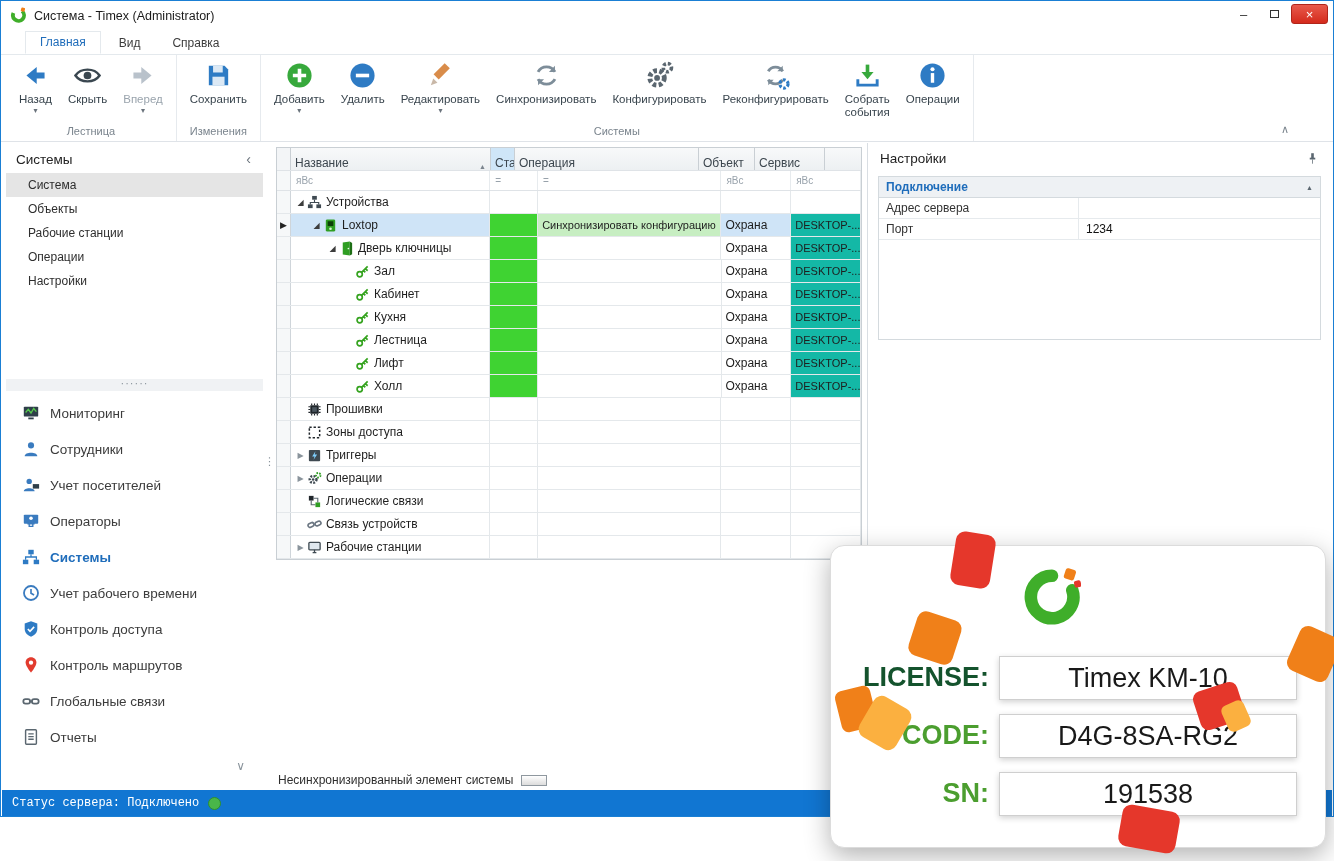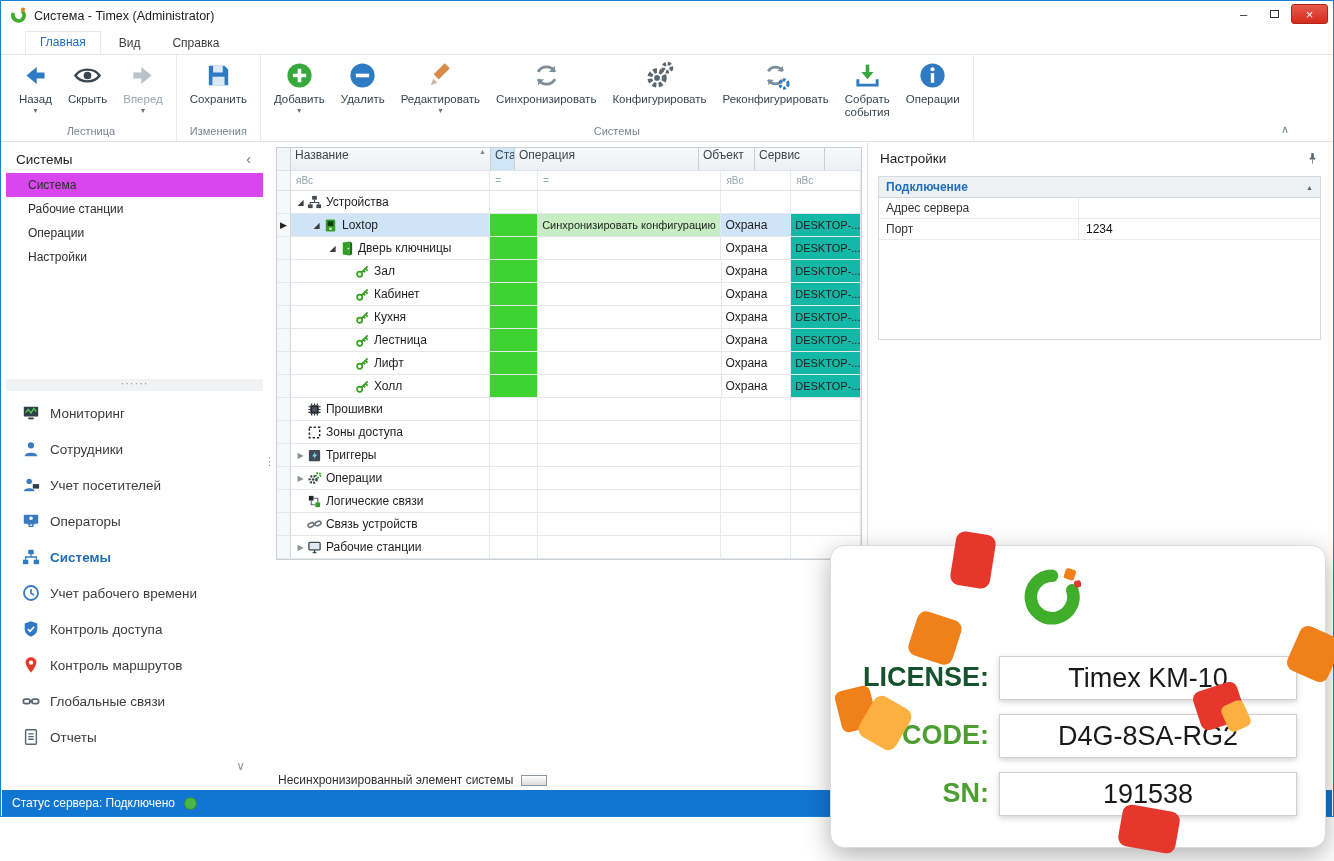--- a/index.html
+++ b/index.html
@@ -36,38 +36,38 @@
   .rbtn.disabled { color: #9aa4ad; }
   .rcaption { text-align: center; font-size: 11px; color: #7a848d; padding: 3px 0 4px; }
   .ribbon-collapse { position: absolute; right: 44px; bottom: 5px; color: #7a848d; font-size: 11px; }
 
   
   #sidebar { position: absolute; left: 5px; top: 142px; width: 257px; height: 646px; background: #fff; }
   .sb-header { display: flex; align-items: center; justify-content: space-between;
                padding: 8px 12px 6px 10px; font-size: 13.5px; color: #222; }
   .sb-collapse { color: #6a737c; font-size: 14px; }
   .sitem { height: 24px; display: flex; align-items: center; padding-left: 22px; font-size: 12px; color: #2e2e2e; }
-  .sitem.selected { background: #d946ef; }
+  .sitem.selected { background: #e5e5e5; }
   .side-splitter { position: absolute; left: 0; top: 236px; width: 100%; height: 12px; background: #f0f2f4;
                    text-align: center; color: #8a949c; font-size: 11px; line-height: 8px; letter-spacing: 1px; }
   .sb-nav { position: absolute; left: 0; top: 252px; width: 100%; }
   .nitem { height: 36px; display: flex; align-items: center; gap: 10px; padding-left: 16px;
            font-size: 13.5px; color: #3c3c3c; }
   .nitem .icon svg { width: 18px; height: 18px; display: block; }
   .nitem.active { color: #1f6dbb; font-weight: bold; }
   .sb-bottom { position: absolute; right: 18px; top: 616px; color: #8a949c; font-size: 12px; }
 
   #vsplit { position: absolute; left: 262px; top: 142px; width: 13px; height: 646px;
             color: #8a949c; text-align: center; padding-top: 312px; font-size: 11px; }
 
   
   #tablearea { position: absolute; left: 275px; top: 142px; width: 586px; height: 646px; background: #fff; }
   .grid { position: absolute; left: 0; top: 4px; width: 586px; border: 1px solid #c9cfd4; background: #fff; }
   .thead { display: flex; height: 22px; background: linear-gradient(#f8f9fa,#edf0f2); }
-  .hcell { display: flex; align-items: flex-start; padding: 0 4px; font-size: 12px; color: #3c464e;
+  .hcell { display: flex; align-items: flex-end; padding: 0 4px; font-size: 12px; color: #3c464e;
            border-right: 1px solid #c9cfd4; overflow: hidden; white-space: nowrap; }
   .hcell.hind { padding: 0; background: #f3f5f7; }
   .hcell.filtered { background: #cfe6f8; }
   .hcell .htext { flex: 1; }
   .hcell .sort { font-size: 7px; color: #7b858e; margin-left: 2px; }
   .hcell .funnel svg { width: 10px; height: 10px; display: block; }
   .frow { display: flex; height: 21px; border-top: 1px solid #dfe3e7; border-bottom: 1px solid #dfe3e7; background: #fff; }
   .fcell { display: flex; align-items: center; padding: 0 5px; font-size: 10px; color: #98a2ab;
            border-right: 1px solid #e7ebee; }
   .fcell.hind { background: #f6f8f9; border-right: 1px solid #cfd5da; }
@@ -101,21 +101,21 @@
               background: #eef1f4; border-bottom: 1px solid #d4dade; padding: 0 7px;
               font-size: 12px; color: #1f6dbb; font-weight: bold; }
   .sp-ghead .chev { font-size: 7px; color: #5b6770; }
   .sp-row { display: flex; height: 21px; border-bottom: 1px solid #e6eaed; font-size: 12px; }
   .sp-label { width: 200px; flex: 0 0 200px; display: flex; align-items: center; padding: 0 7px;
               color: #333; border-right: 1px solid #e6eaed; }
   .sp-value { flex: 1; display: flex; align-items: center; padding: 0 7px; color: #111; }
 
   
   .statusbar { position: absolute; left: 1px; right: 1px; top: 789px; height: 26px; background: #1176d2;
-               color: #fff; font-size: 12px; display: flex; align-items: center; gap: 9px; padding-left: 10px; }
+               color: #fff; font-size: 12px; display: flex; align-items: center; gap: 9px; padding-left: 10px; font-family: Liberation Mono, monospace; }
   .statusdot { width: 13px; height: 13px; border-radius: 50%; background: #49b649; border: 1px solid #2e8f2e; }
 
   
   #card { position: absolute; left: 830px; top: 545px; width: 496px; height: 303px; background: #fff;
           border: 1px solid #dcdcdc; border-radius: 14px; box-shadow: 0 8px 26px rgba(0,0,0,.30); z-index: 20; }
   .card-logo-row { position: absolute; left: 192px; top: 22px; display: flex; align-items: center; gap: 12px; }
   .card-logo-row .icon svg { width: 58px; height: 58px; display: block; }
   .brand { font-size: 44px; font-weight: bold; color: #3fae2a; letter-spacing: 1px; }
   .crow { position: absolute; left: 0; width: 100%; height: 46px; }
   .clabel { position: absolute; left: 0; top: 6px; width: 158px; text-align: right;
@@ -296,20 +296,21 @@
         </div>
       </div>
 
     <div id="sidebar">
       <div class="sb-header">
         <span>Системы</span>
         <span class="sb-collapse">‹</span>
       </div>
       <div>
           <div class="sitem selected">Система</div>
+          <div class="sitem">Объекты</div>
           <div class="sitem">Рабочие станции</div>
           <div class="sitem">Операции</div>
           <div class="sitem">Настройки</div>
         </div>
       <div class="side-splitter">······</div>
       <div class="sb-nav">
           <div class="nitem">
             <span class="icon nic">
               <svg viewBox="0 0 20 20">
                 <rect x="2" y="3" width="16" height="11" rx="1" fill="#2f3f4a"></rect>

